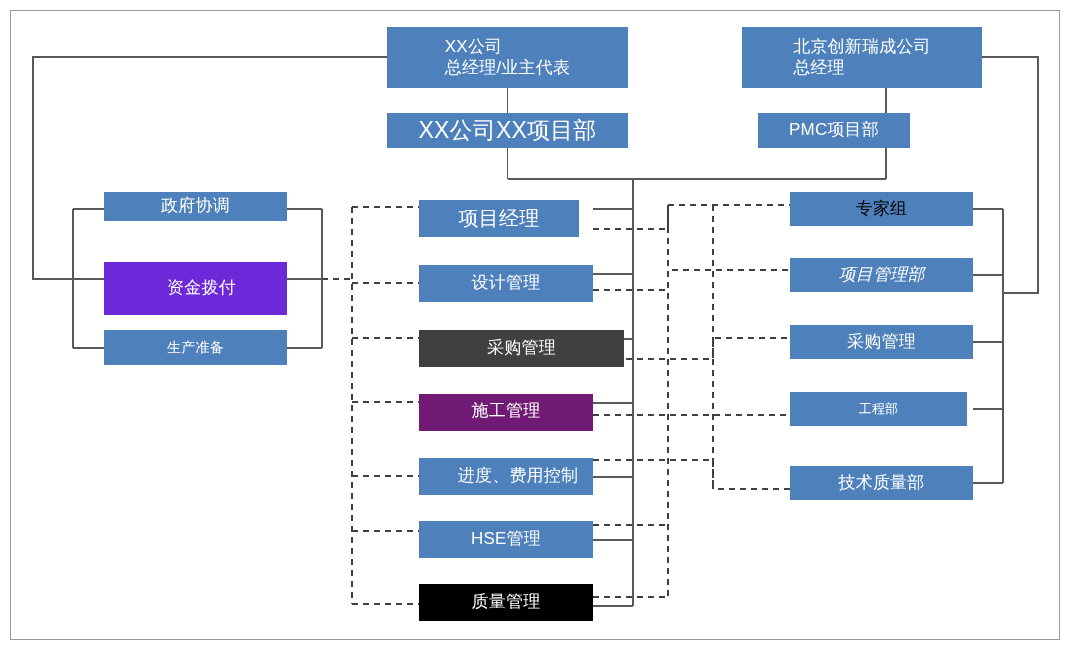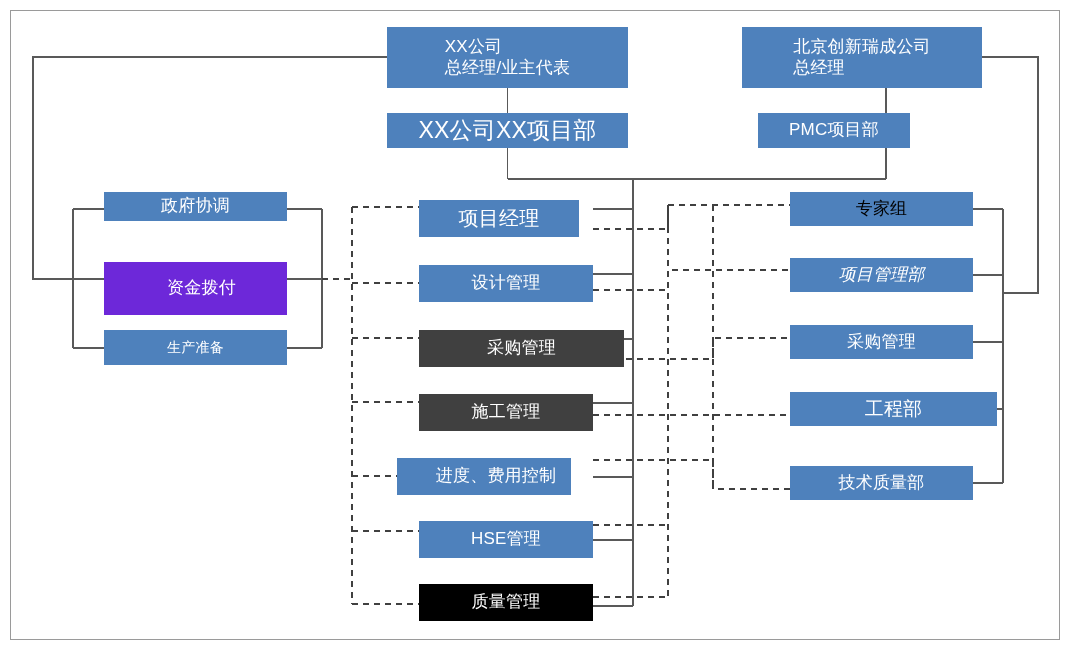--- a/index.html
+++ b/index.html
@@ -122,23 +122,23 @@
       <div class="node" style="left: 742px; top: 27px; width: 240px; height: 61px; font-size: 17px; background: rgb(78, 129, 188); color: rgb(255, 255, 255);">北京创新瑞成公司
 总经理</div>
       <div class="node" style="left: 387px; top: 113px; width: 241px; height: 35px; font-size: 23px; background: rgb(78, 129, 188); color: rgb(255, 255, 255);">XX公司XX项目部</div>
       <div class="node" style="left: 758px; top: 113px; width: 152px; height: 35px; font-size: 17px; background: rgb(78, 129, 188); color: rgb(255, 255, 255);">PMC项目部</div>
       <div class="node" style="left: 104px; top: 192px; width: 183px; height: 29px; font-size: 17px; background: rgb(78, 129, 188); color: rgb(255, 255, 255);">政府协调</div>
       <div class="node" style="left: 104px; top: 262px; width: 183px; height: 53px; font-size: 17px; background: #6d28d9; color: rgb(255, 255, 255); padding-left: 12px;">资金拨付</div>
       <div class="node" style="left: 104px; top: 330px; width: 183px; height: 35px; font-size: 14px; background: rgb(78, 129, 188); color: rgb(255, 255, 255);">生产准备</div>
       <div class="node" style="left: 419px; top: 200px; width: 160px; height: 37px; font-size: 20px; background: rgb(78, 129, 188); color: rgb(255, 255, 255);">项目经理</div>
       <div class="node" style="left: 419px; top: 265px; width: 174px; height: 37px; font-size: 17px; background: rgb(78, 129, 188); color: rgb(255, 255, 255);">设计管理</div>
       <div class="node" style="left: 419px; top: 330px; width: 205px; height: 37px; font-size: 17px; background: #404040; color: rgb(255, 255, 255);">采购管理</div>
-      <div class="node" style="left: 419px; top: 394px; width: 174px; height: 37px; font-size: 17px; background: #404040; color: rgb(255, 255, 255);">施工管理</div>
-      <div class="node" style="left: 397px; top: 458px; width: 174px; height: 37px; font-size: 17px; background: rgb(78, 129, 188); color: rgb(255, 255, 255); padding-left: 24px;">进度、费用控制</div>
+      <div class="node" style="left: 419px; top: 394px; width: 174px; height: 37px; font-size: 17px; background: #701a75; color: rgb(255, 255, 255); font-family: Liberation Mono, monospace;">施工管理</div>
+      <div class="node" style="left: 419px; top: 458px; width: 174px; height: 37px; font-size: 17px; background: rgb(78, 129, 188); color: rgb(255, 255, 255); padding-left: 24px;">进度、费用控制</div>
       <div class="node" style="left: 419px; top: 521px; width: 174px; height: 37px; font-size: 17px; background: rgb(78, 129, 188); color: rgb(255, 255, 255);">HSE管理</div>
       <div class="node" style="left: 419px; top: 584px; width: 174px; height: 37px; font-size: 17px; background: #000000; color: rgb(255, 255, 255);">质量管理</div>
       <div class="node" style="left: 790px; top: 192px; width: 183px; height: 34px; font-size: 17px; background: rgb(78, 129, 188); color: #000000;">专家组</div>
       <div class="node" style="left: 790px; top: 258px; width: 183px; height: 34px; font-size: 17px; background: rgb(78, 129, 188); color: rgb(255, 255, 255); font-style: italic;">项目管理部</div>
       <div class="node" style="left: 790px; top: 325px; width: 183px; height: 34px; font-size: 17px; background: rgb(78, 129, 188); color: rgb(255, 255, 255);">采购管理</div>
-      <div class="node" style="left: 790px; top: 392px; width: 207px; height: 34px; font-size: 19px; background: rgb(78, 129, 188); color: rgb(255, 255, 255);">工程部</div>
+      <div class="node" style="left: 790px; top: 392px; width: 177px; height: 34px; font-size: 13px; background: rgb(78, 129, 188); color: rgb(255, 255, 255);">工程部</div>
       <div class="node" style="left: 790px; top: 466px; width: 183px; height: 34px; font-size: 17px; background: rgb(78, 129, 188); color: rgb(255, 255, 255);">技术质量部</div>
     </div>
 </div>
 
 </body></html>

